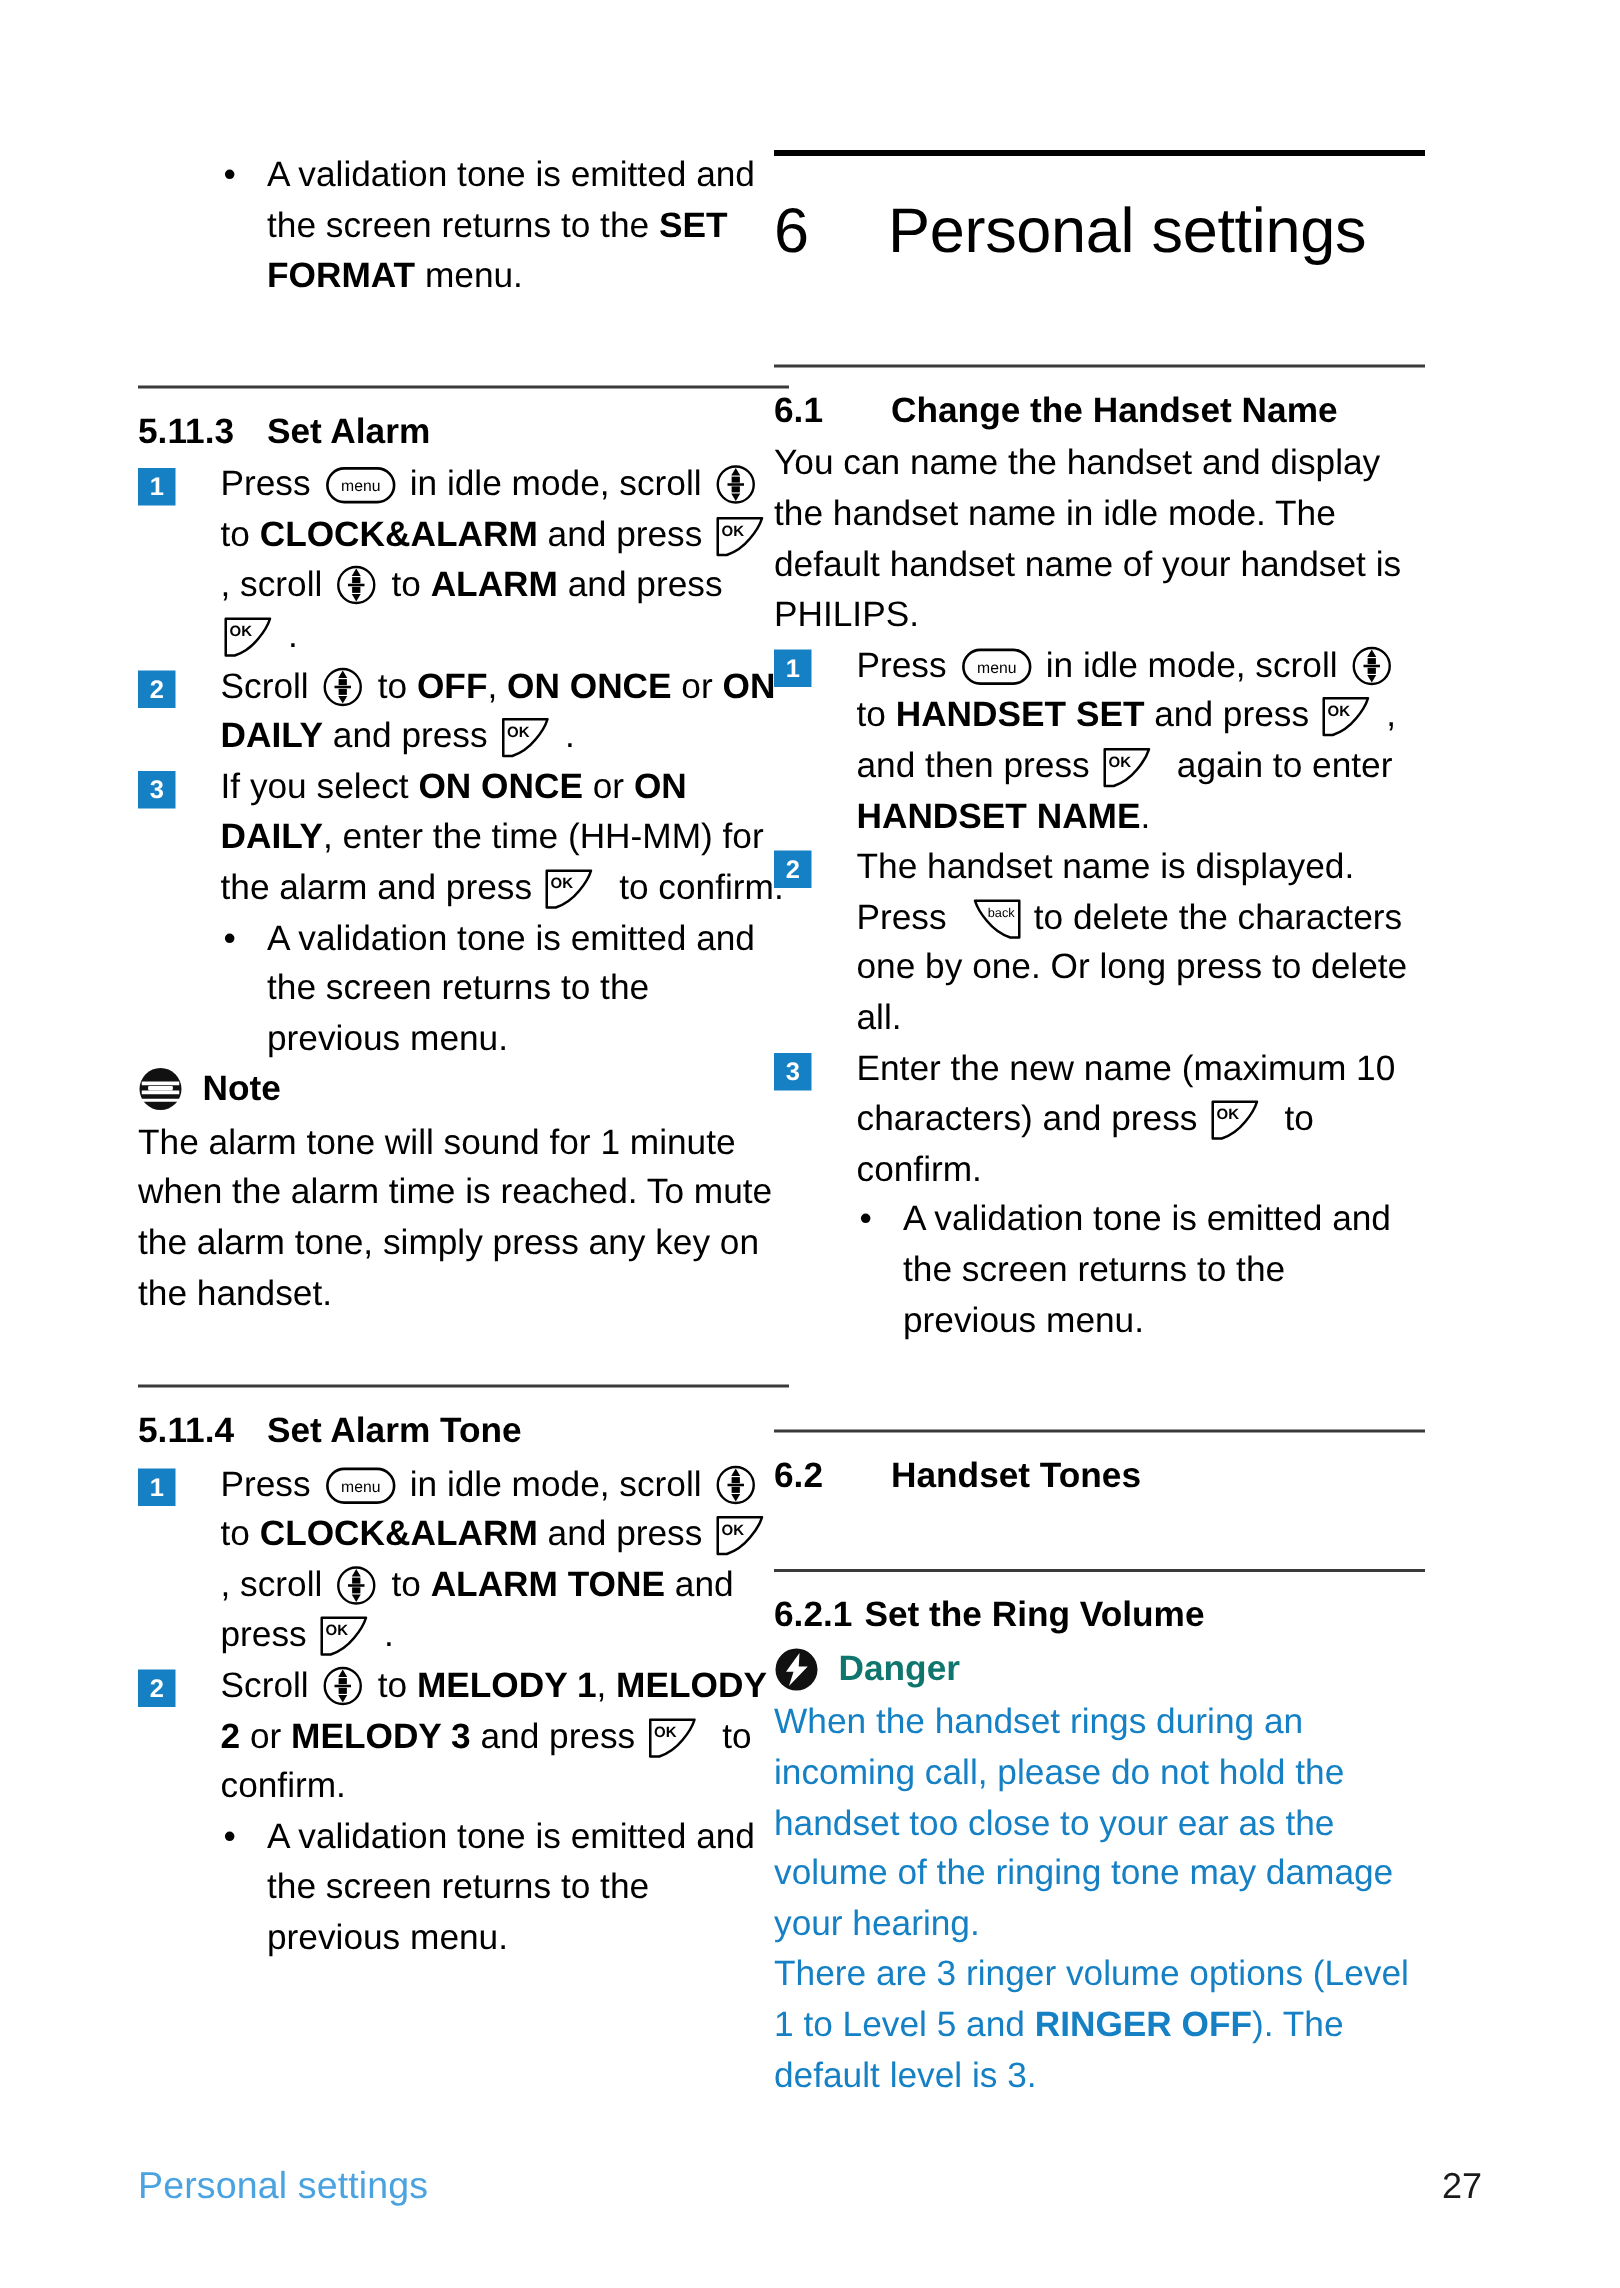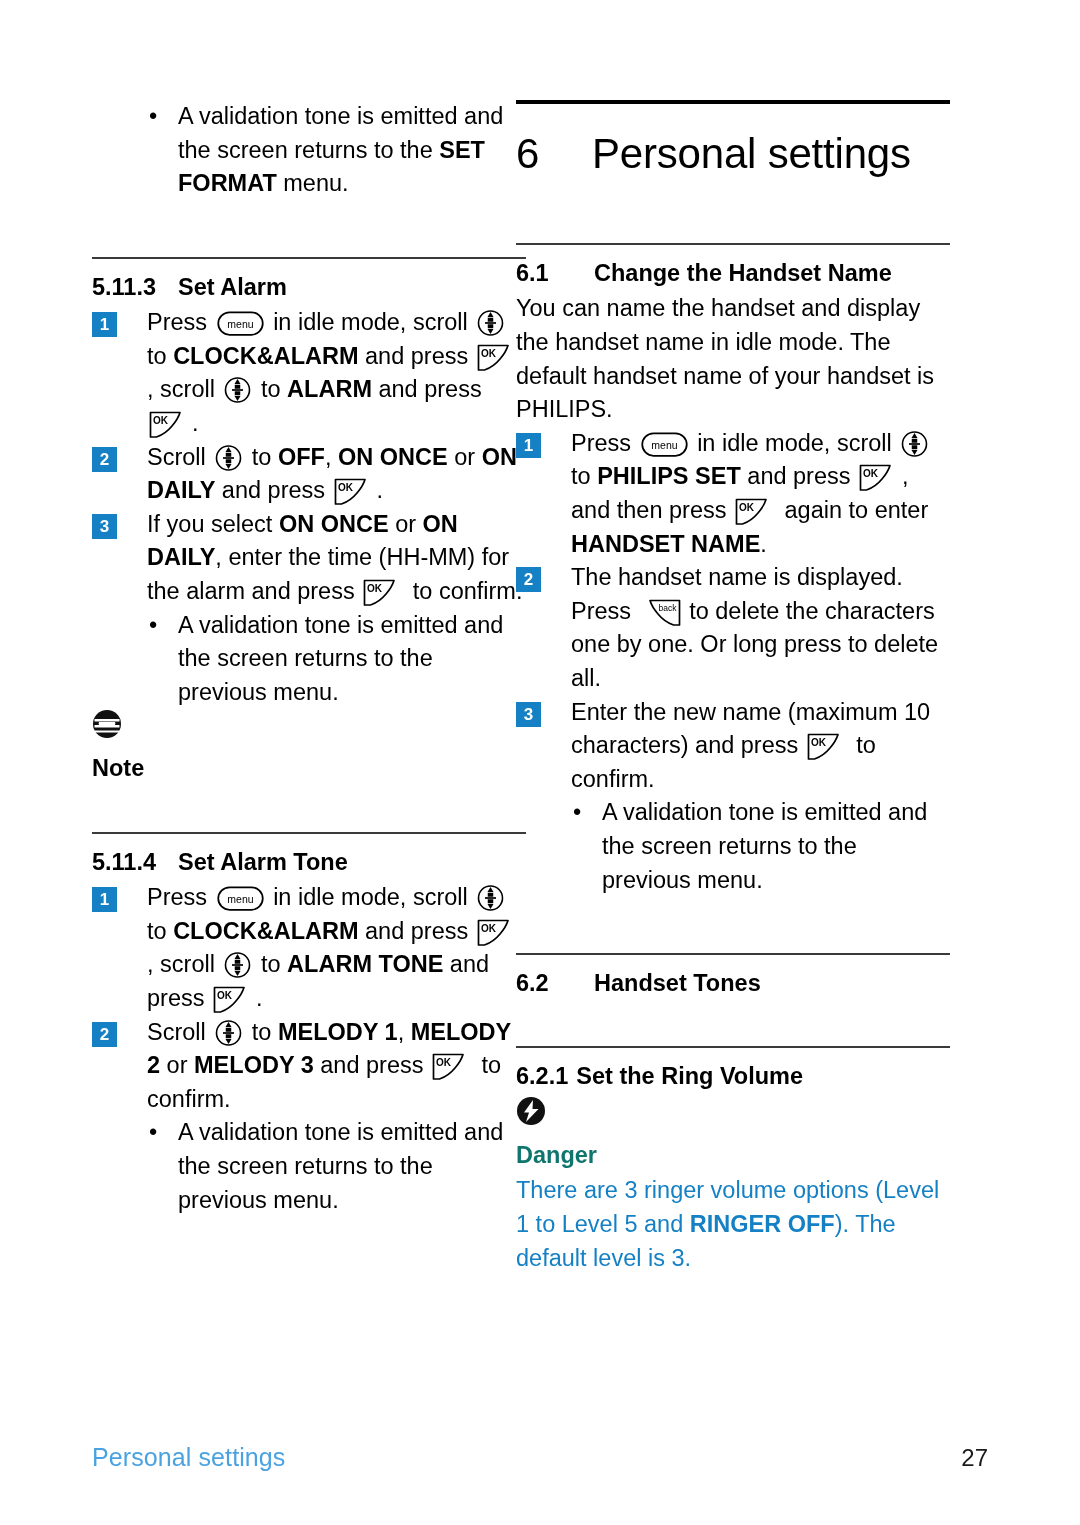--- a/index.html
+++ b/index.html
@@ -132,24 +132,23 @@
     left: 57px;
     top: 0;
     font-size: 23.5px;
     line-height: 33.6px;
   }
   .bullet b { font-weight: bold; }
 
   
   .callout-head {
     display: flex;
-    align-items: flex-start;
+    align-items: center;
     gap: 13px;
     margin: 0 0 2px 0;
-    flex-direction: column;
   }
   .callout-head .label {
     font-size: 23.5px;
     font-weight: bold;
     line-height: 33.6px;
   }
   .label-danger { color: #0f766e; }
   .danger-text {
     color: #1581c4;
   }
@@ -287,20 +286,21 @@
       <span class="dot">•</span>
       <span>A validation tone is emitted and the screen returns to the previous menu.</span>
     </div>
 
     <div class="callout-head">
       <svg class="ico ico-round">
           <use href="#sym-note"></use>
         </svg>
       <span class="label">Note</span>
     </div>
+    <p class="body">The alarm tone will sound for 1 minute when the alarm time is reached. To mute the alarm tone, simply press any key on the handset.</p>
 
     <div class="sp-44"></div>
 
     <div class="rule-thin"></div>
     <div class="h3">
       <span class="num">5.11.4</span><span>Set Alarm Tone</span>
     </div>
 
     <div class="step">
       <span class="badge">1</span>
@@ -346,21 +346,21 @@
     </div>
 
     <p class="body">You can name the handset and display the handset name in idle mode. The default handset name of your handset is PHILIPS.</p>
 
     <div class="step">
       <span class="badge">1</span>
       <span>Press </span><svg class="ico ico-menu">
           <use href="#sym-menu"></use>
         </svg><span> in idle mode, scroll </span><svg class="ico ico-scroll">
           <use href="#sym-scroll"></use>
-        </svg><span> to </span><b>PHILIPS SET</b><span> and press </span><svg class="ico ico-ok">
+        </svg><span> to </span><b>HANDSET SET</b><span> and press </span><svg class="ico ico-ok">
           <use href="#sym-ok"></use>
         </svg><span>, and then press </span><svg class="ico ico-ok">
           <use href="#sym-ok"></use>
         </svg><span> again to enter </span><b>HANDSET NAME</b><span>.</span>
     </div>
 
     <div class="step">
       <span class="badge">2</span>
       <span>The handset name is displayed. Press </span><svg class="ico ico-back">
           <use href="#sym-back"></use>
@@ -393,20 +393,21 @@
       <span class="num">6.2.1</span><span>Set the Ring Volume</span>
     </div>
 
     <div class="callout-head">
       <svg class="ico ico-round">
           <use href="#sym-danger"></use>
         </svg>
       <span class="label label-danger">Danger</span>
     </div>
 
+    <p class="body danger-text">When the handset rings during an incoming call, please do not hold the handset too close to your ear as the volume of the ringing tone may damage your hearing.</p>
     <p class="body danger-text">
       <span>There are 3 ringer volume options (Level 1 to Level 5 and </span><b>RINGER OFF</b><span>). The default level is 3.</span>
     </p>
 
   </div>
 
   <div class="footer">
     <span class="footer-left">Personal settings</span>
     <span class="footer-right">27</span>
   </div>

